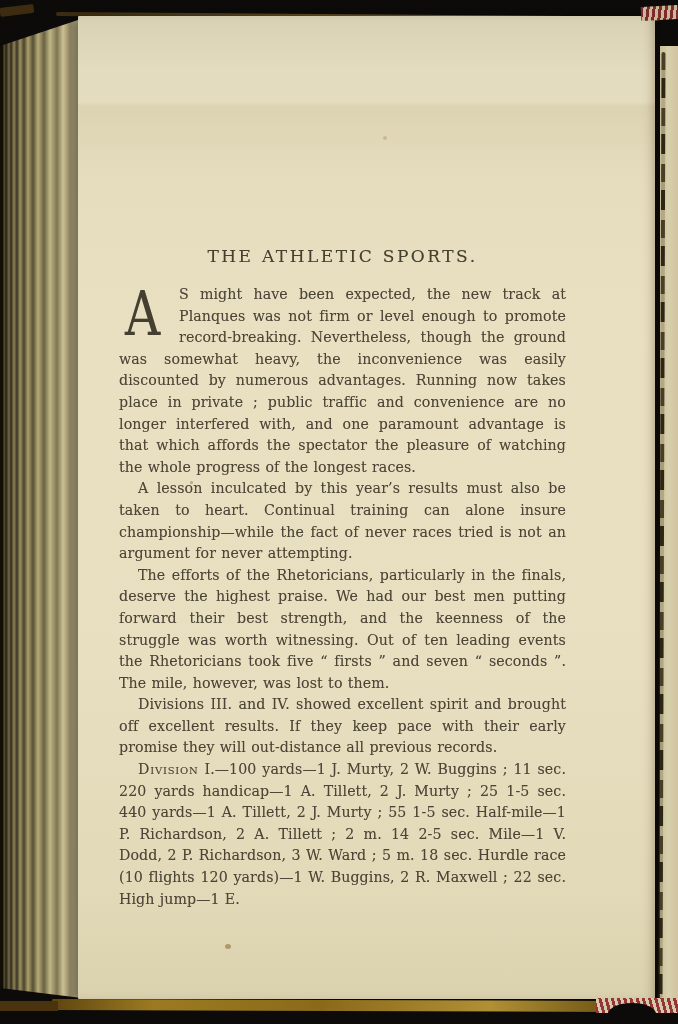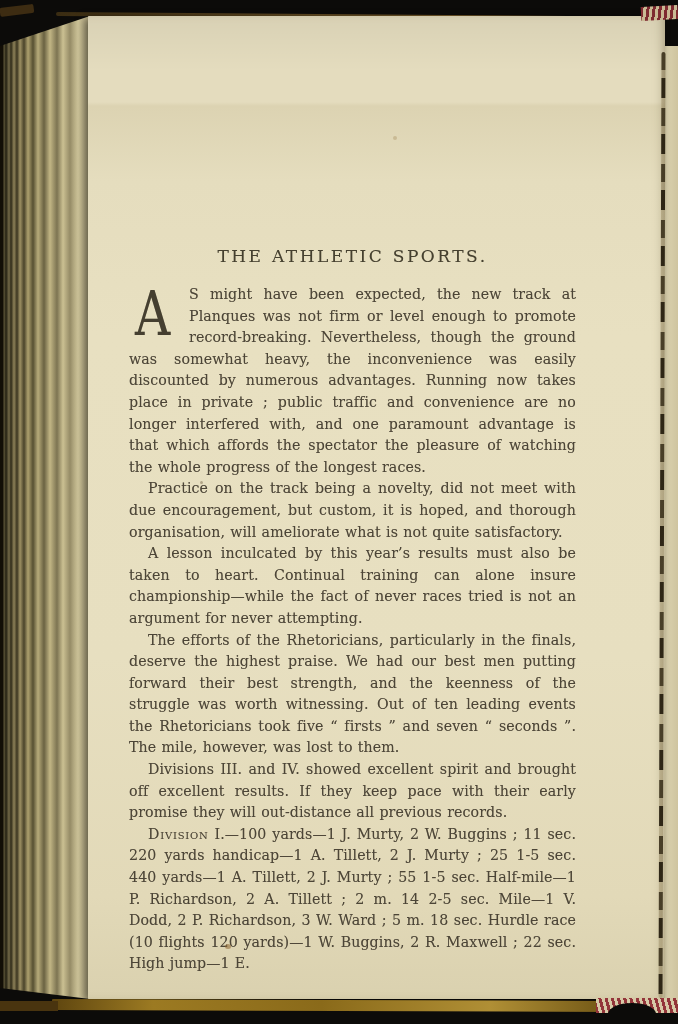--- a/index.html
+++ b/index.html
@@ -22,21 +22,21 @@
     position:absolute;left:0;top:8px;width:34px;height:9px;background:#3d2c12;
     transform:rotate(-7deg);transform-origin:left center;border-radius:2px;
   }
   .cover-top-line{
     position:absolute;left:56px;top:12px;width:604px;height:4px;
     background:linear-gradient(90deg,#3a2c12,#6b5226 55%,#8a6a30 85%,#4e3a16);
     transform:rotate(0.45deg);transform-origin:left center;border-radius:2px;
   }
   
   .main-page{
-    position:absolute;left:88px;top:16px;width:577px;height:983px;
+    position:absolute;left:78px;top:16px;width:577px;height:983px;
     background:
       linear-gradient(180deg,rgba(0,0,0,0.05),rgba(0,0,0,0) 55px),
       linear-gradient(180deg,#e4dcbe 0px,#e4dcbe 86px,#dcd3b2 90px,#e5ddbe 165px,
         #e8e0c1 320px,#e7dfc0 640px,#e2d9b8 880px,#dad1af 983px);
     box-shadow:-4px 2px 9px rgba(0,0,0,0.5), inset -7px 0 12px -7px rgba(95,80,45,0.55);
     border-radius:1px;
   }
   .content{
     position:absolute;left:41px;top:0;width:447px;
     color:#4c4537;font-size:14.2px;line-height:21.6px;
@@ -103,21 +103,20 @@
   <div class="cover-top-line"></div>
 
   <div class="next-page-sliver"></div>
 
   <div class="main-page">
     <div class="content">
       <h1 class="title">THE ATHLETIC SPORTS.</h1>
 
       <p class="para first"><span class="dropcap">A</span><span>S might have been expected, the new track at Planques was not firm or level enough to promote record-breaking.  Nevertheless, though the ground was somewhat heavy, the inconvenience was easily discounted by numerous advantages.  Running now takes place in private ; public traffic and convenience are no longer interfered with, and one paramount advantage is that which affords the spectator the pleasure of watching the whole progress of the longest races.</span></p>
 
-      <p class="para">Practice on the track being a novelty, did not meet with due encouragement, but custom, it is hoped, and thorough organisation, will ameliorate what is not quite satisfactory.</p>
       <p class="para">A lesson inculcated by this year’s results must also be taken to heart.  Continual training can alone insure championship—while the fact of never races tried is not an argument for never attempting.</p>
       <p class="para">The efforts of the Rhetoricians, particularly in the finals, deserve the highest praise.  We had our best men putting forward their best strength, and the keenness of the struggle was worth witnessing.  Out of ten leading events the Rhetoricians took five “ firsts ” and seven “ seconds ”.  The mile, however, was lost to them.</p>
       <p class="para">Divisions III. and IV. showed excellent spirit and brought off excellent results.  If they keep pace with their early promise they will out-distance all previous records.</p>
 
       <p class="para"><span class="sc">Division</span><span> I.—100 yards—1 J. Murty, 2 W. Buggins ;  11 sec.  220 yards handicap—1 A. Tillett, 2 J. Murty ;  25 1-5 sec.  440 yards—1 A. Tillett, 2 J. Murty ;  55 1-5 sec.  Half-mile—1 P. Richardson, 2 A. Tillett ;  2 m. 14 2-5 sec.  Mile—1 V. Dodd, 2 P. Richardson, 3 W. Ward ;  5 m. 18 sec.  Hurdle race (10 flights 120 yards)—1 W. Buggins, 2 R. Maxwell ;  22 sec.  High jump—1 E.</span></p>
     </div>
     <div class="spot spot-b"></div>
     <div class="spot spot-c"></div>
   </div>
 

